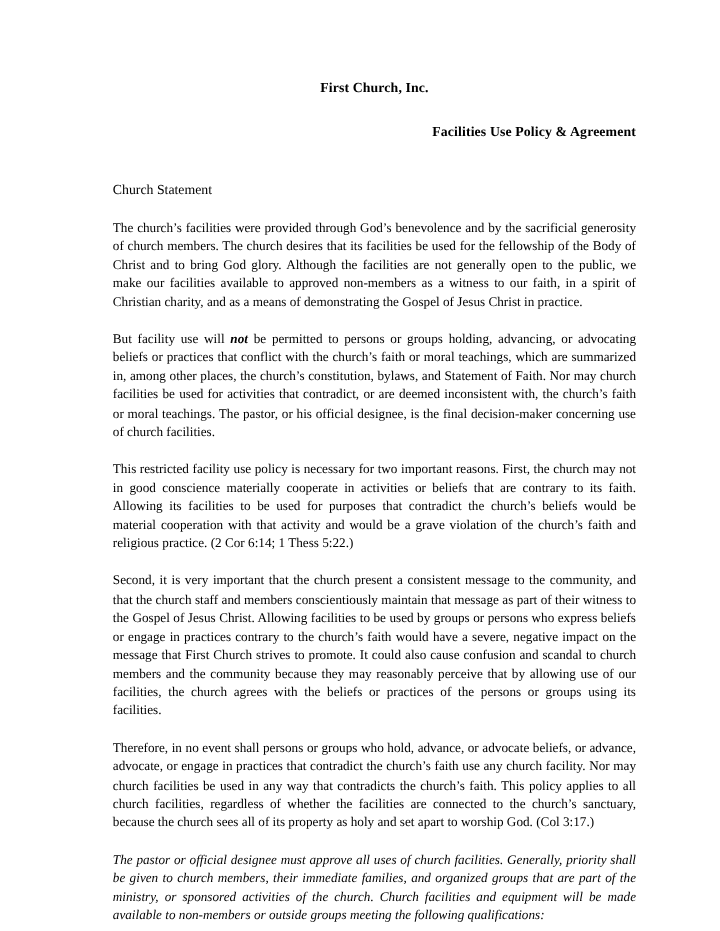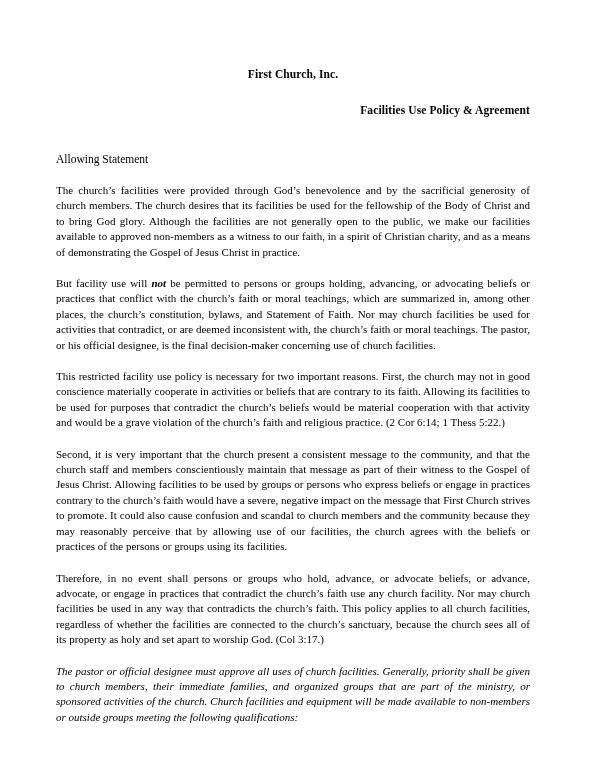--- a/index.html
+++ b/index.html
@@ -13,21 +13,21 @@
     font-family: "Liberation Serif", "DejaVu Serif", serif;
     color: #000000;
     -webkit-font-smoothing: none;
   }
   .page {
     position: relative;
     width: 600px;
     height: 684px;
     background: #ffffff;
     box-sizing: border-box;
-    padding: 68px 70px 0 56px;
+    padding: 68px 70px 0 94px;
   }
   .doc-title {
     text-align: center;
     font-weight: bold;
     font-size: 11.5px;
     line-height: 1.2;
     margin: 0 0 22px 0;
     letter-spacing: 0.1px;
   }
   .doc-subtitle {
@@ -66,21 +66,21 @@
 </style>
 </head>
 <body>
 
 <div class="page">
 
   <div class="doc-title">First Church, Inc.</div>
 
   <div class="doc-subtitle">Facilities Use Policy &amp; Agreement</div>
 
-  <div class="section-heading">Allowing Statement</div>
+  <div class="section-heading">Church Statement</div>
 
   <p class="body-par">The church’s facilities were provided through God’s benevolence and by the sacrificial generosity of church members. The church desires that its facilities be used for the fellowship of the Body of Christ and to bring God glory. Although the facilities are not generally open to the public, we make our facilities available to approved non-members as a witness to our faith, in a spirit of Christian charity, and as a means of demonstrating the Gospel of Jesus Christ in practice.</p>
 
   <p class="body-par"><span>But facility use will <b>not</b> be permitted to persons or groups holding, advancing, or advocating beliefs or practices that conflict with the church’s faith or moral teachings, which are summarized in, among other places, the church’s constitution, bylaws, and Statement of Faith. Nor may church facilities be used for activities that contradict, or are deemed inconsistent with, the church’s faith or moral teachings. The pastor, or his official designee, is the final decision-maker concerning use of church facilities.</span></p>
 
   <p class="body-par">This restricted facility use policy is necessary for two important reasons. First, the church may not in good conscience materially cooperate in activities or beliefs that are contrary to its faith. Allowing its facilities to be used for purposes that contradict the church’s beliefs would be material cooperation with that activity and would be a grave violation of the church’s faith and religious practice. (2 Cor 6:14; 1 Thess 5:22.)</p>
 
   <p class="body-par">Second, it is very important that the church present a consistent message to the community, and that the church staff and members conscientiously maintain that message as part of their witness to the Gospel of Jesus Christ. Allowing facilities to be used by groups or persons who express beliefs or engage in practices contrary to the church’s faith would have a severe, negative impact on the message that First Church strives to promote. It could also cause confusion and scandal to church members and the community because they may reasonably perceive that by allowing use of our facilities, the church agrees with the beliefs or practices of the persons or groups using its facilities.</p>
 
   <p class="body-par par-gap-lg">Therefore, in no event shall persons or groups who hold, advance, or advocate beliefs, or advance, advocate, or engage in practices that contradict the church’s faith use any church facility. Nor may church facilities be used in any way that contradicts the church’s faith. This policy applies to all church facilities, regardless of whether the facilities are connected to the church’s sanctuary, because the church sees all of its property as holy and set apart to worship God. (Col 3:17.)</p>

